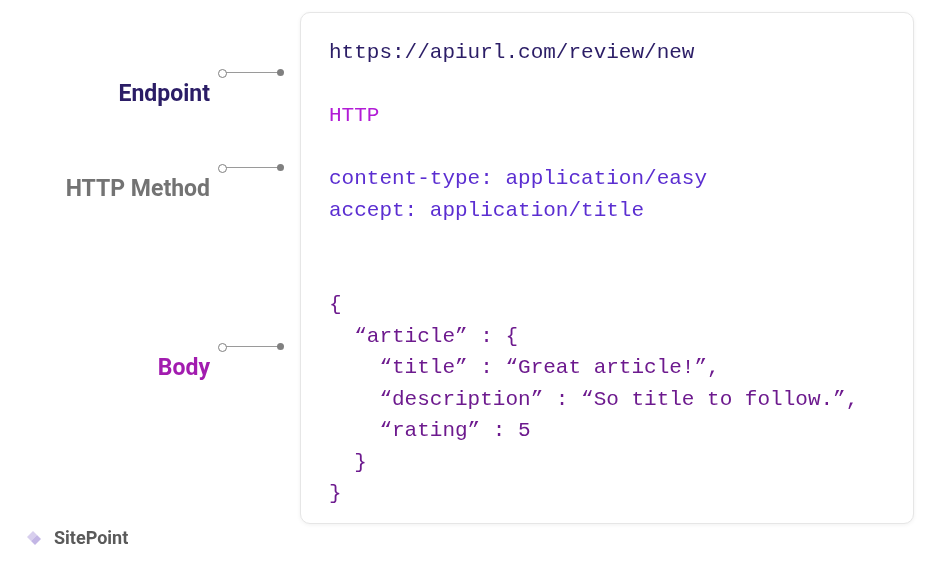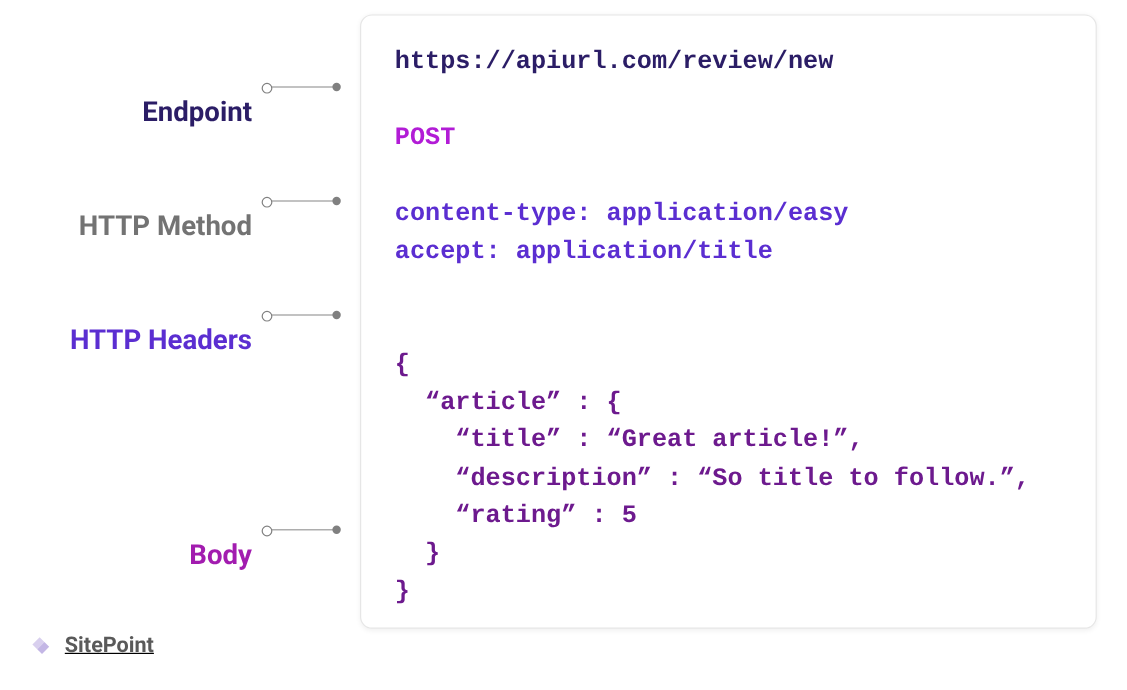--- a/index.html
+++ b/index.html
@@ -58,66 +58,61 @@
     height: 512px;
     background: #fff;
     border: 1px solid #e6e6e6;
     border-radius: 10px;
     box-shadow: 0 1px 4px rgba(0,0,0,0.06);
     padding: 24px 28px;
   }
   .mono {
     font-family: "SFMono-Regular", Consolas, "Liberation Mono", Menlo, monospace;
     font-size: 21px;
-    font-weight: 700;
+    font-weight: 400;
     line-height: 1.5;
     white-space: pre;
   }
   .brand {
     position: absolute;
     left: 22px;
     bottom: 26px;
     display: flex;
     align-items: center;
     gap: 8px;
-    text-decoration: underline;
   }
   .brand-logo { width: 24px; height: 24px; }
   .brand-name {
     font-size: 18px;
     font-weight: 700;
     color: #5a5a5a;
   }
 </style>
 </head>
 <body>
 
 <div class="labels">
   <div class="label-row" style="margin-top:8px">
     <span class="label-text" style="color:#2b1d66">Endpoint</span>
     <span class="connector"></span>
   </div>
   <div class="label-row" style="margin-top:26px">
     <span class="label-text" style="color:#737373">HTTP Method</span>
     <span class="connector"></span>
   </div>
-  <div class="label-row" style="margin-top:26px">
-    <span class="label-text" style="color:#5b2ed1">HTTP Headers</span>
-    <span class="connector"></span>
-  </div>
   <div class="label-row" style="margin-top:110px">
     <span class="label-text" style="color:#a21caf">Body</span>
     <span class="connector"></span>
   </div>
 </div>
 
 <div class="card">
   <div class="mono" style="color:#2b1d66">https://apiurl.com/review/new</div>
   <div class="mono">&nbsp;</div>
-  <div class="mono" style="color:#b21cd6">POST</div>
+  <div class="mono" style="color:#b21cd6">HTTP</div>
   <div class="mono">&nbsp;</div>
   <div class="mono" style="color:#5b2ed1">content-type: application/easy</div>
   <div class="mono" style="color:#5b2ed1">accept: application/title</div>
   <div class="mono">&nbsp;</div>
   <div class="mono">&nbsp;</div>
   <div class="mono" style="color:#6d1a8e">{</div>
   <div class="mono" style="color:#6d1a8e">  “article” : {</div>
   <div class="mono" style="color:#6d1a8e">    “title” : “Great article!”,</div>
   <div class="mono" style="color:#6d1a8e">    “description” : “So title to follow.”,</div>
   <div class="mono" style="color:#6d1a8e">    “rating” : 5</div>

